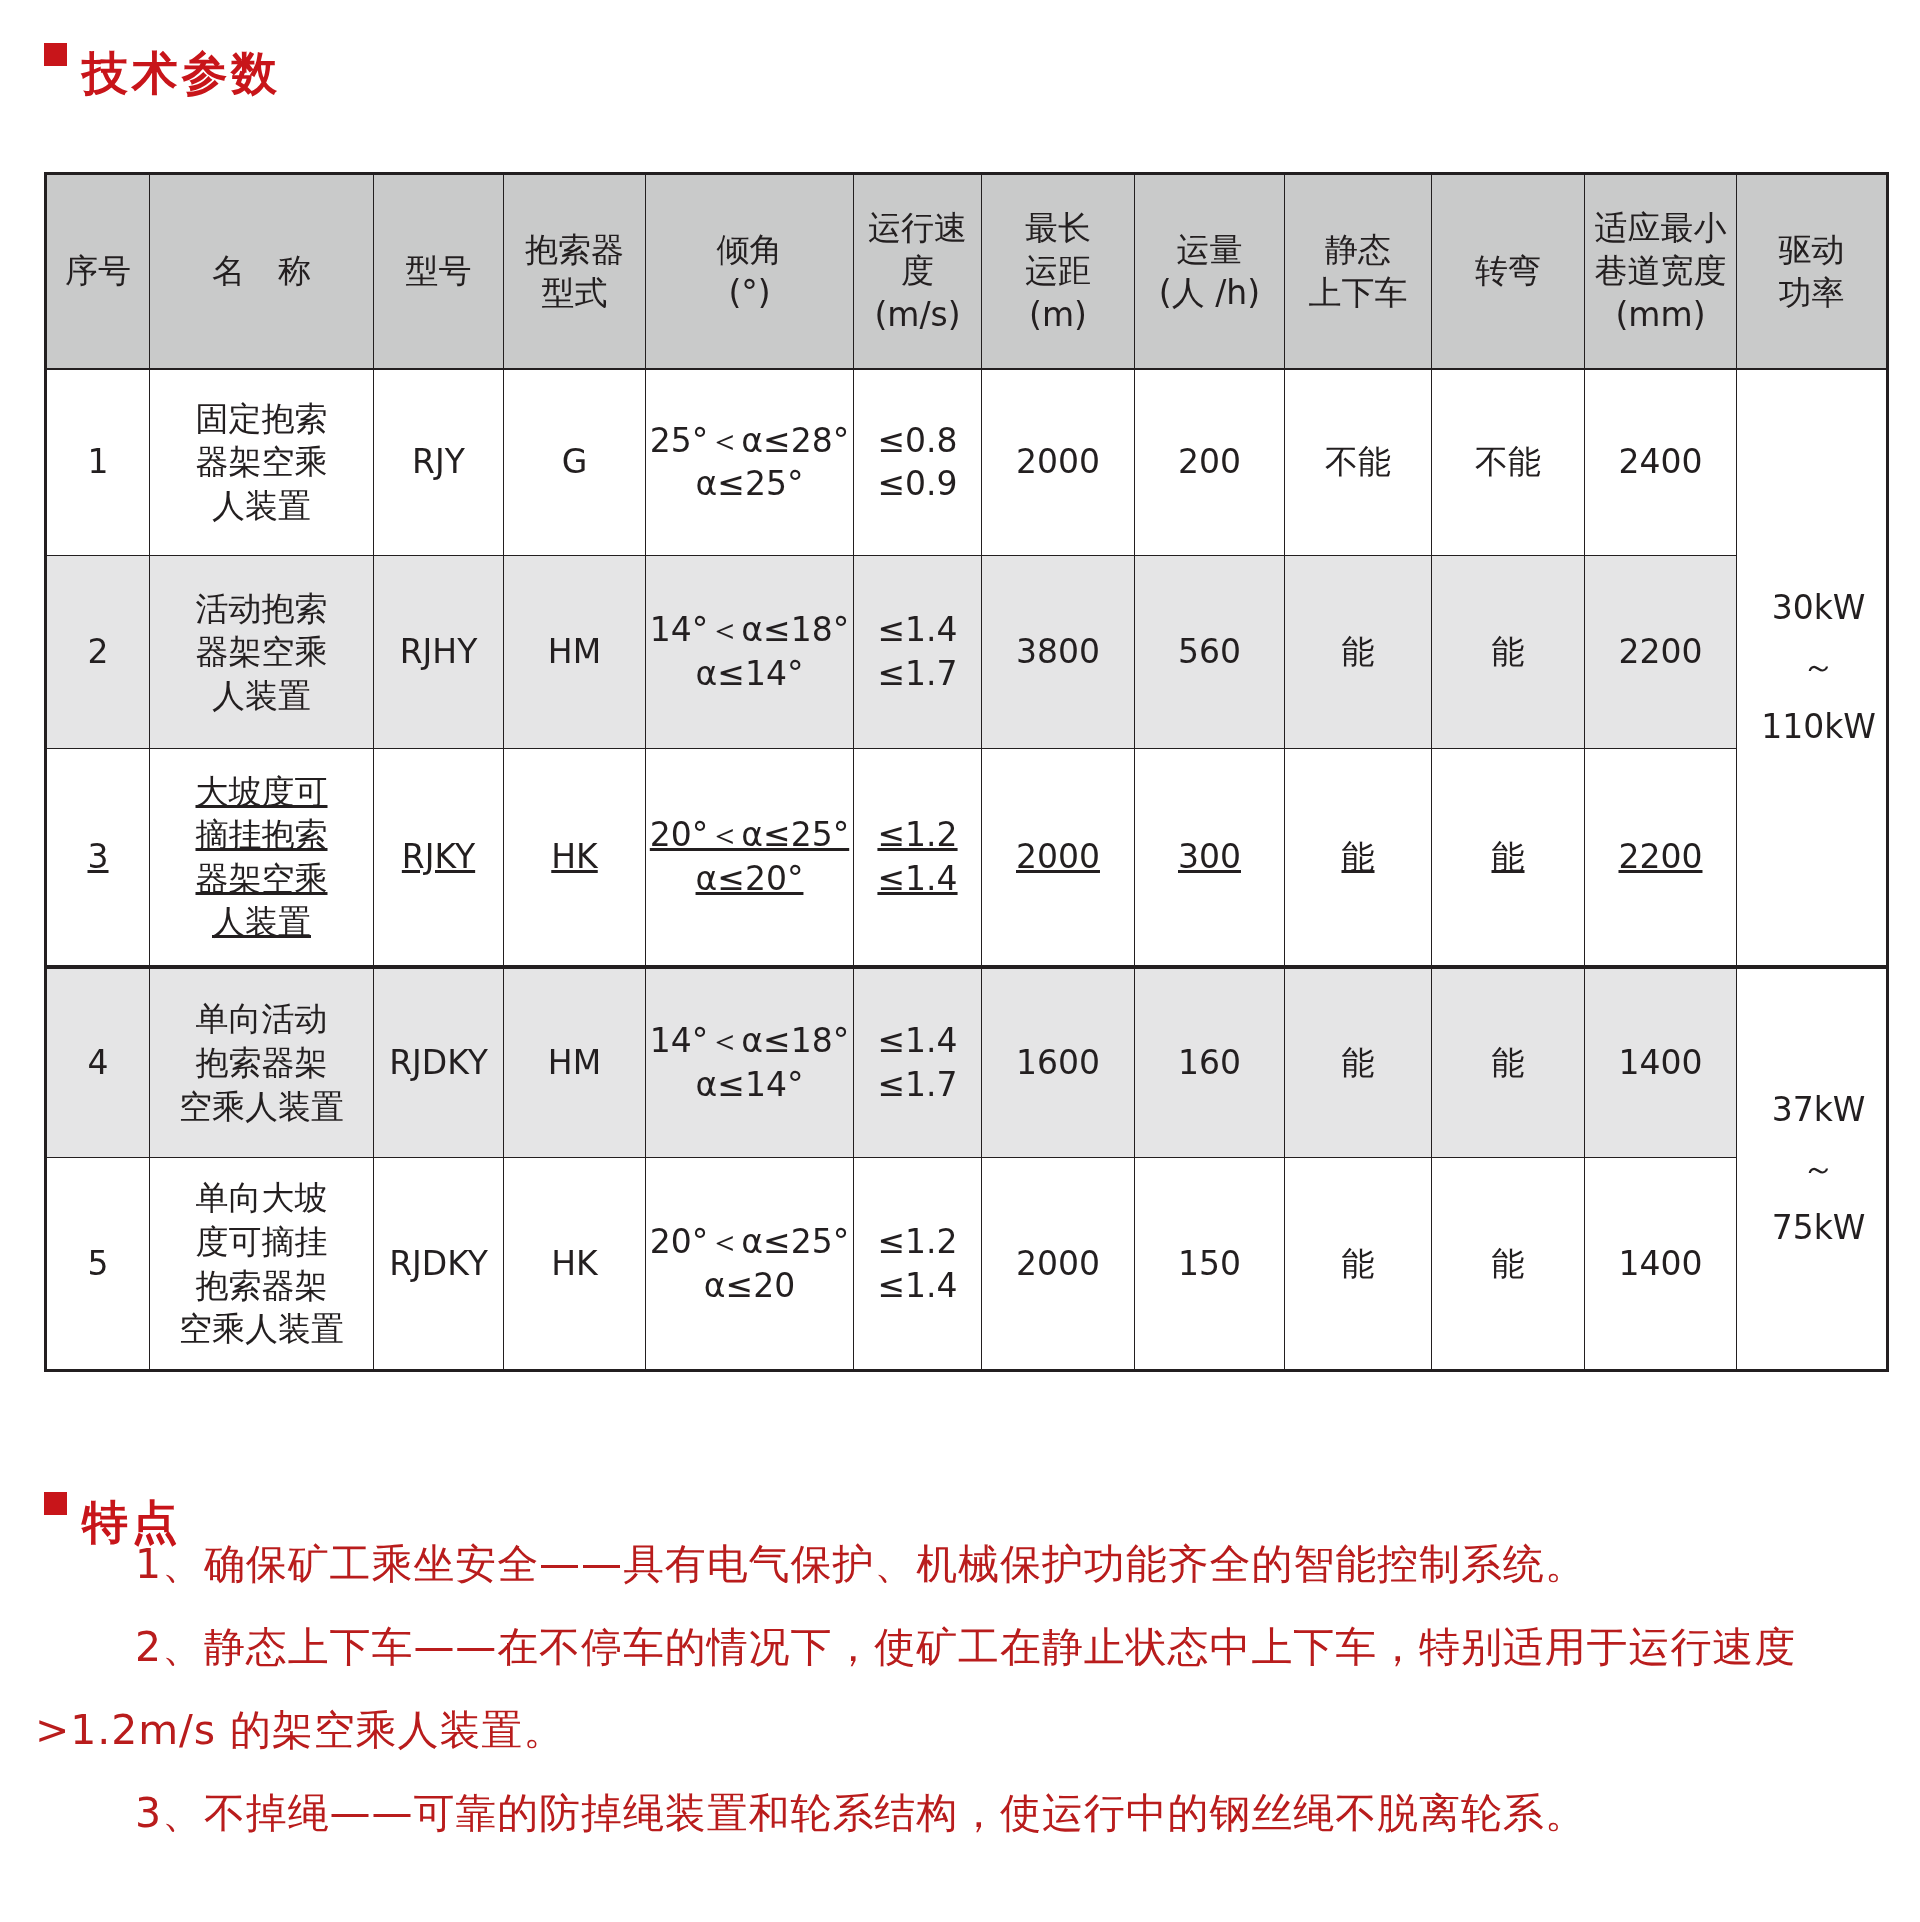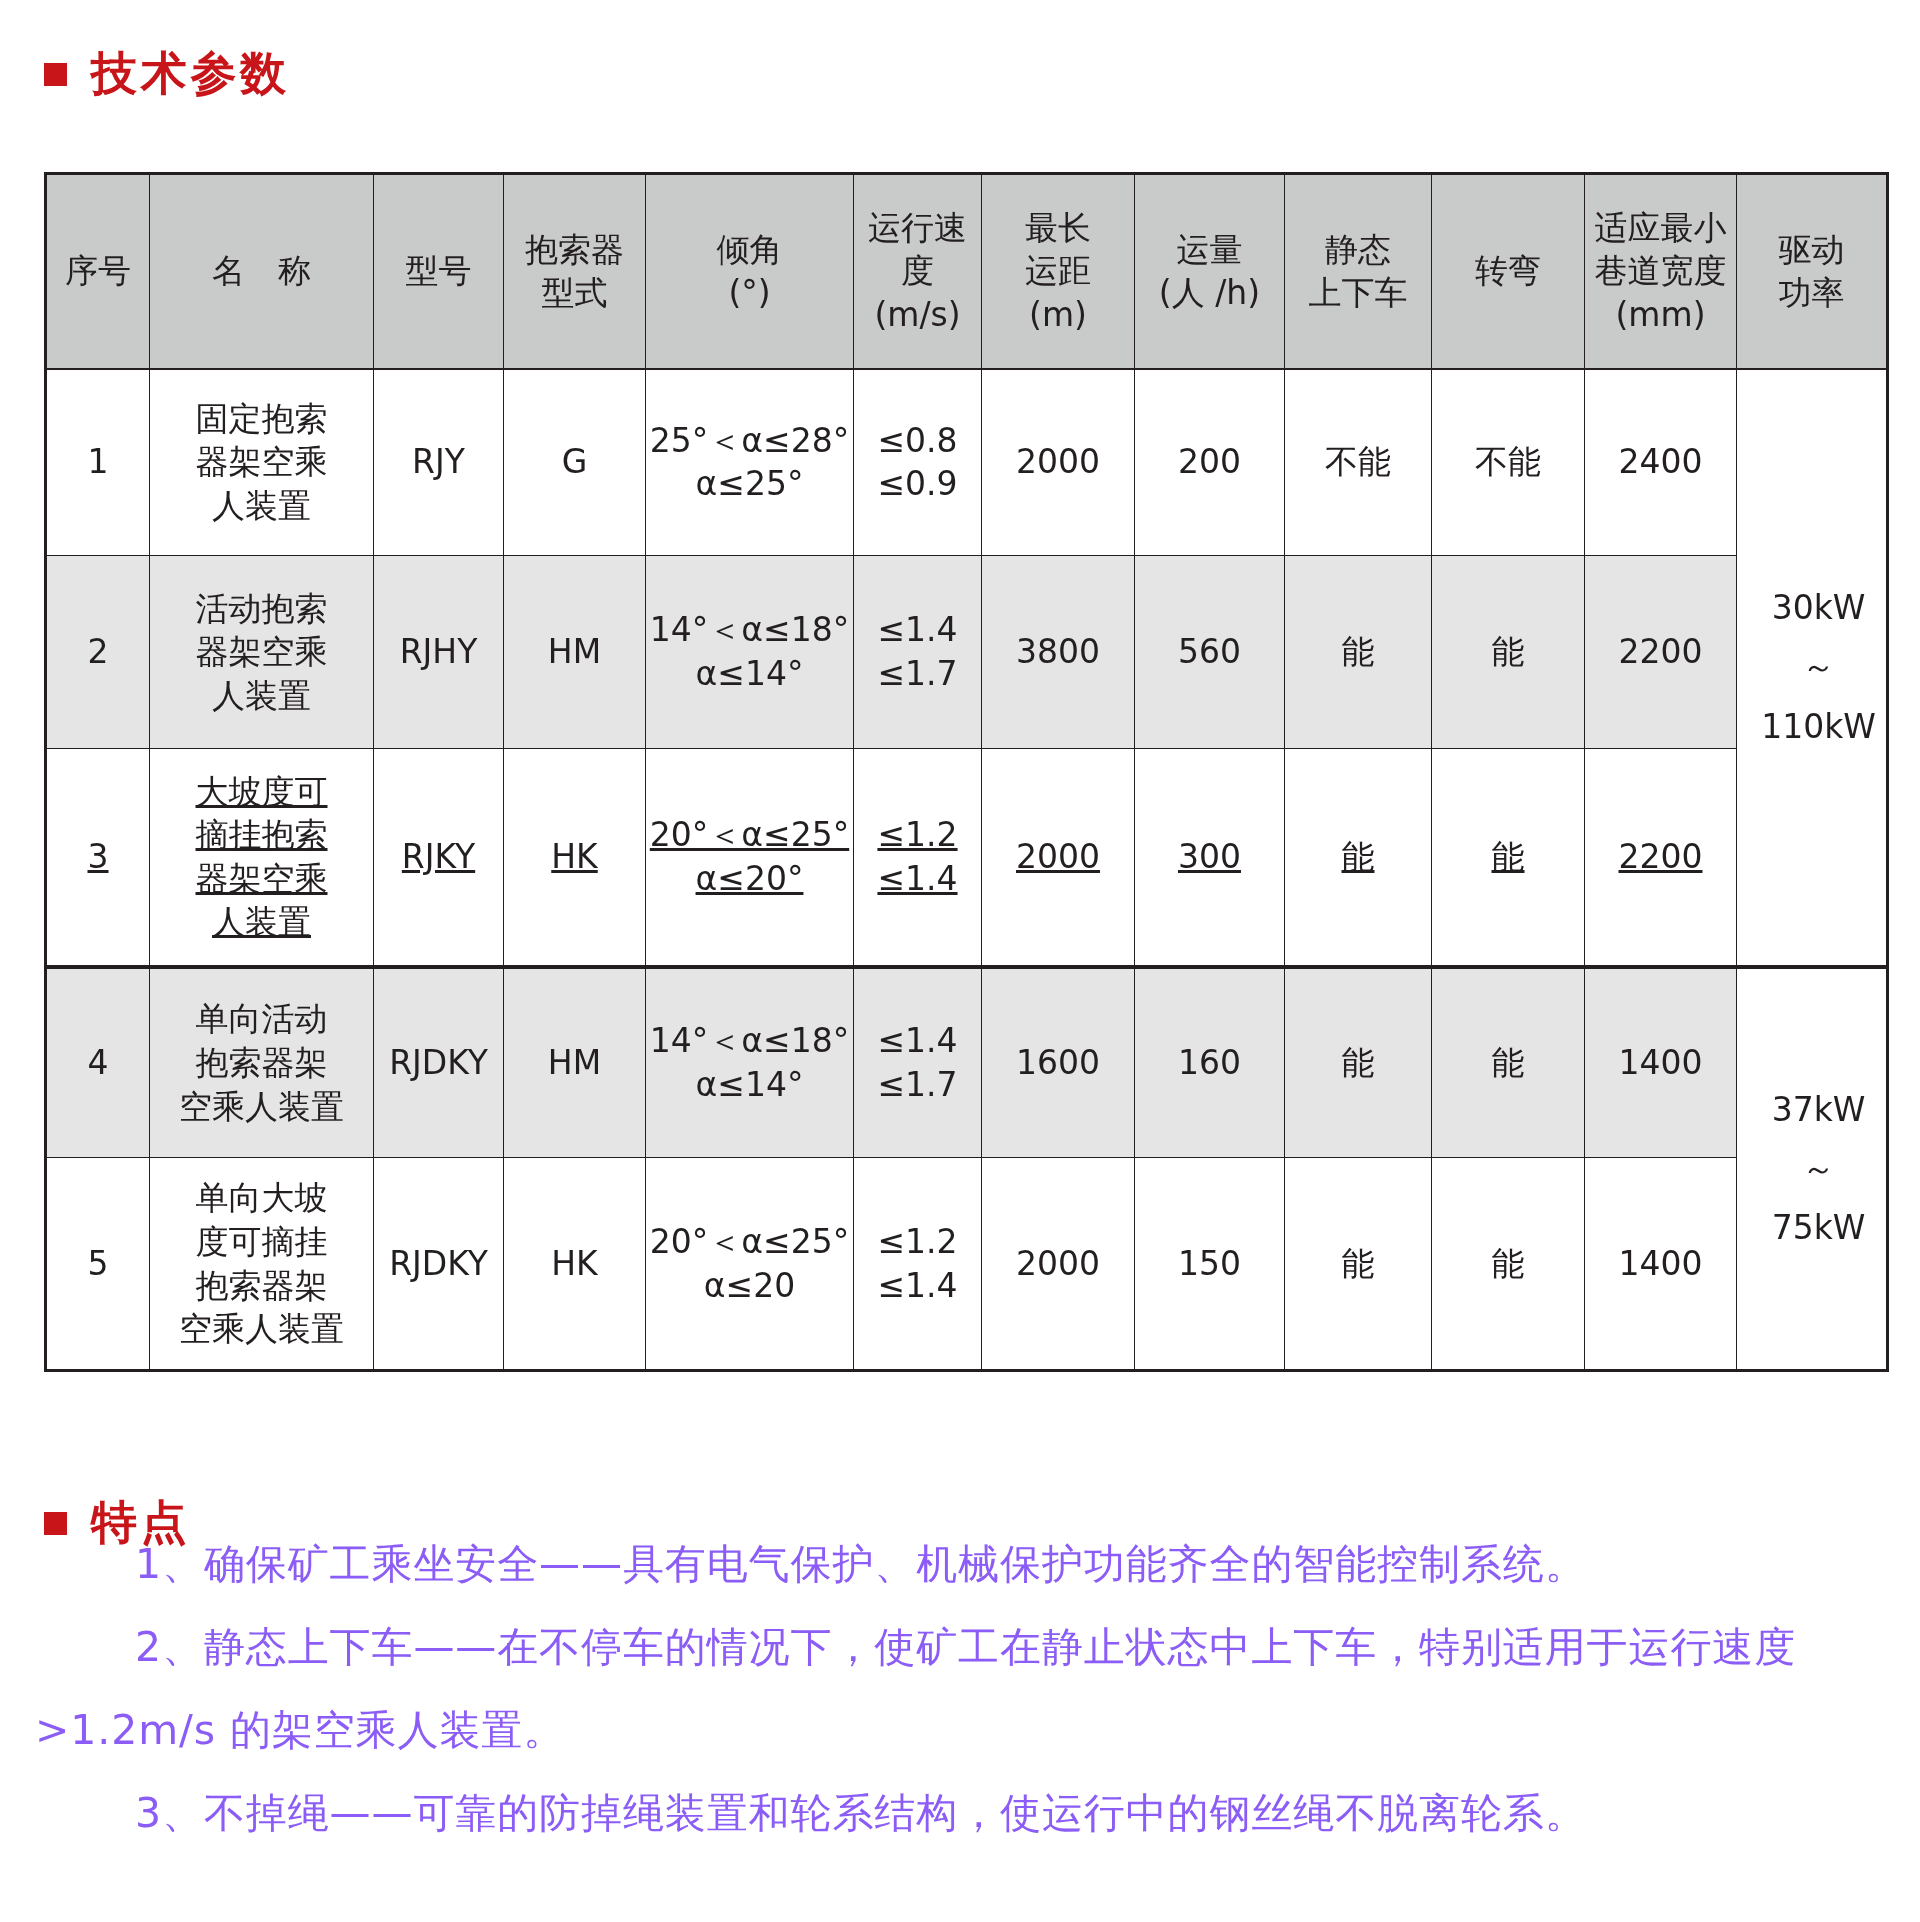--- a/index.html
+++ b/index.html
@@ -11,22 +11,21 @@
     overflow: hidden;
     font-family: "DejaVu Sans", "Liberation Sans", sans-serif;
     color: #231f20;
   }
 
   
   .section-title {
     position: absolute;
     left: 44px;
     display: flex;
-    align-items: center;
-    gap: 24px;
+    gap: 15px;
     color: #c8151a;
     font-size: 46px;
     font-weight: bold;
     letter-spacing: 3.7px;
   }
   .section-title .bullet {
     width: 23px;
     height: 23px;
     background: #c8151a;
     flex: 0 0 auto;
@@ -70,21 +69,21 @@
   tr.group-sep > td { border-top: 4.6px solid #231f20; }
 
   
   .features {
     position: absolute;
     left: 35px;
     top: 1523px;
     width: 1855px;
     font-size: 41px;
     line-height: 83px;
-    color: #8b5cf6;
+    color: #b91c1c;
     letter-spacing: 0.9px;
   }
   .features p { text-indent: 100px; }
 </style>
 </head>
 <body>
 
 <div class="section-title" id="title-tech">
   <span class="bullet"></span>
   <span>技术参数</span>

